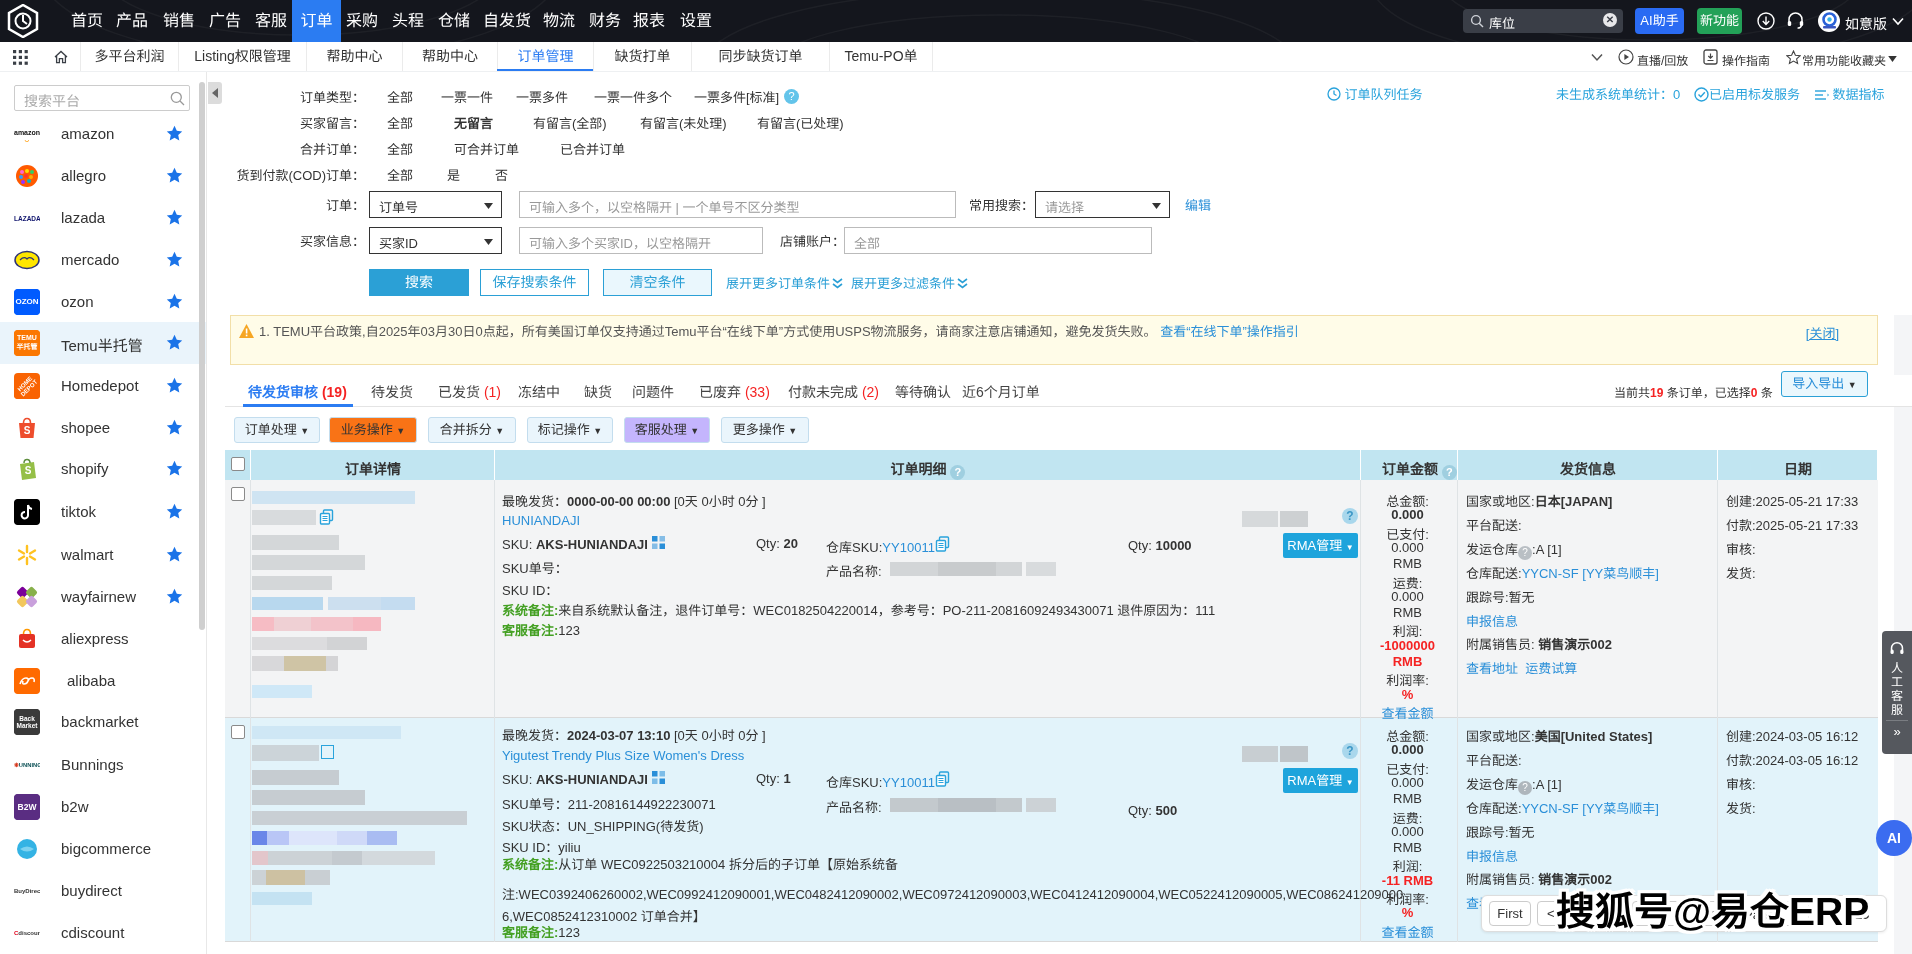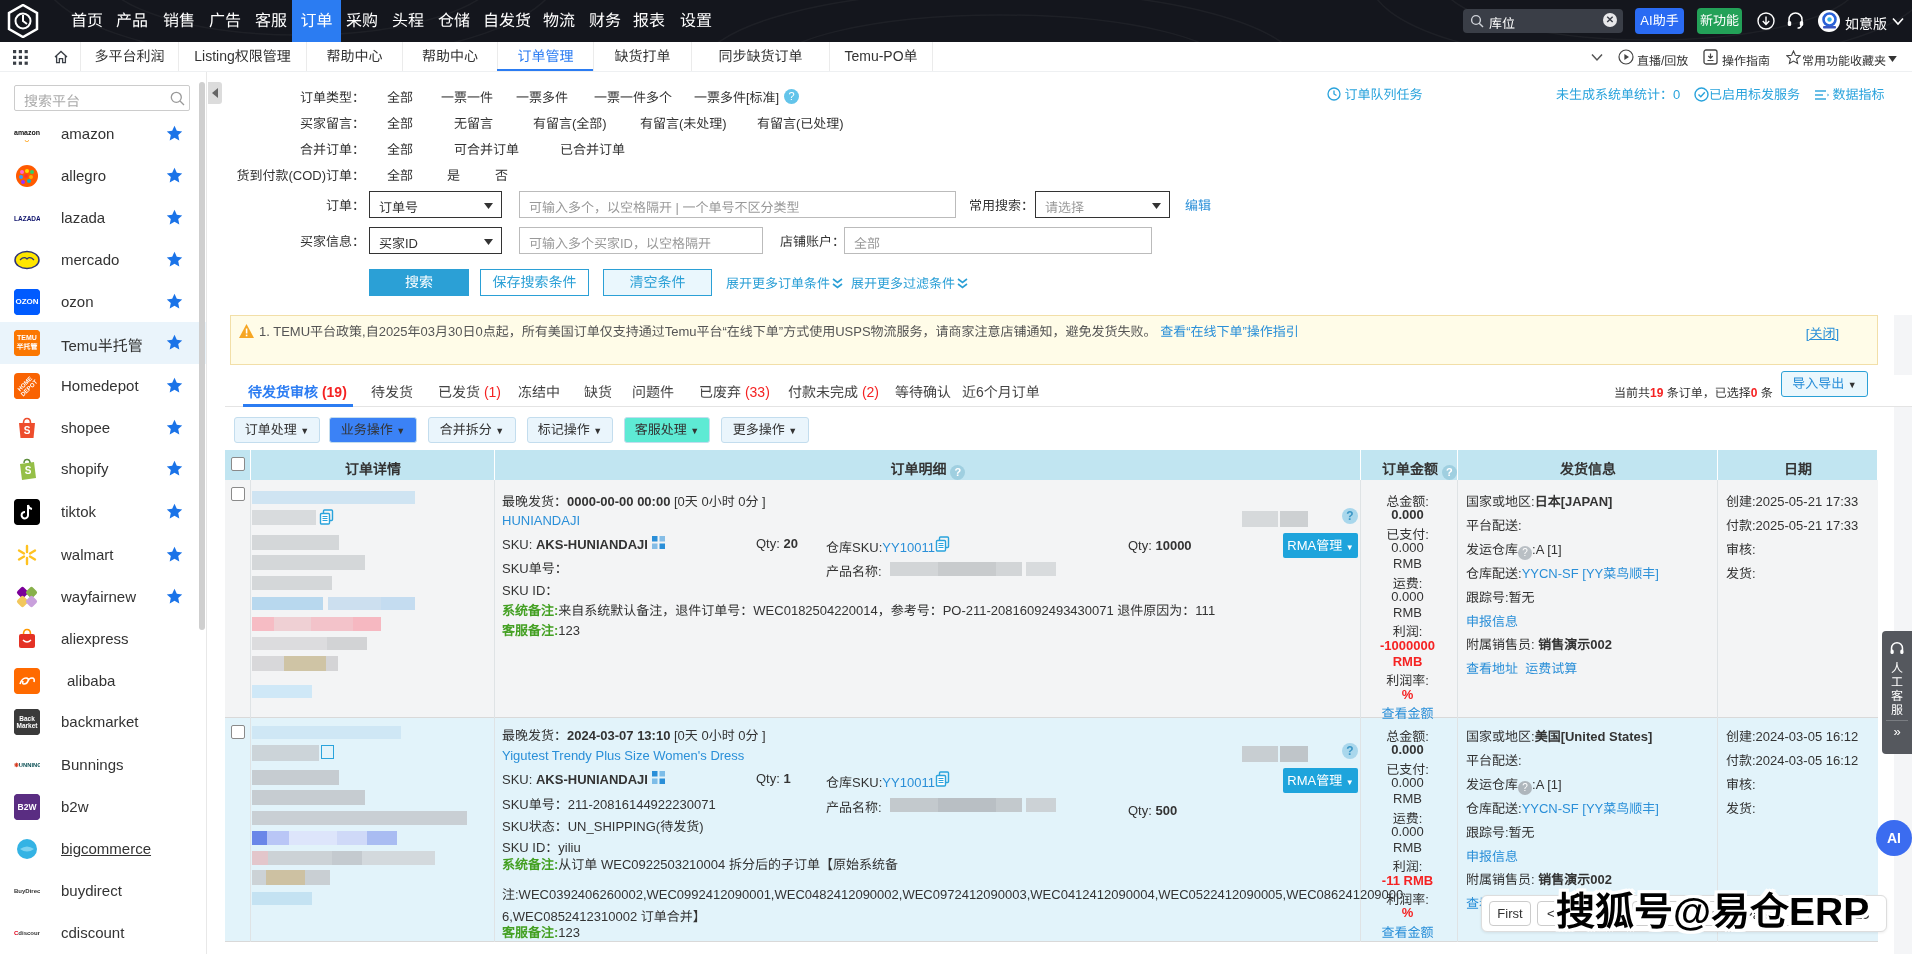--- a/index.html
+++ b/index.html
@@ -312,21 +312,21 @@
           <div class="abs" style="left:14px;top:-13px;width:26px;height:26px;background:#5a2d82;border-radius:4px;overflow:hidden;">
             <div style="background:#5a2d82;width:26px;height:26px;border-radius:4px;color:#fff;font-size:8.5px;font-weight:bold;text-align:center;line-height:26px;">B2W</div>
           </div>
           <div class="abs" style="left:61px;top:-9px;font-size:15px;color:#333;">b2w</div>
         </div>
         <div class="abs" style="left:0;top:777px;width:200px;height:0;">
           <div class="abs" style="left:14px;top:-13px;width:26px;height:26px;background:#fff;border-radius:4px;overflow:hidden;"><svg width="26" height="26">
               <circle cx="13" cy="13" r="10" fill="#34b3e4"></circle>
               <path d="M6 13 Q13 8 20 13 Q13 18 6 13" fill="#7dd2f0"></path>
             </svg></div>
-          <div class="abs" style="left:61px;top:-9px;font-size:15px;color:#333;text-decoration:underline;">bigcommerce</div>
+          <div class="abs" style="left:61px;top:-9px;font-size:15px;color:#333;">bigcommerce</div>
         </div>
         <div class="abs" style="left:0;top:819px;width:200px;height:0;">
           <div class="abs" style="left:14px;top:-13px;width:26px;height:26px;background:#fff;border-radius:4px;overflow:hidden;">
             <div style="font-size:6px;font-weight:bold;color:#333;text-align:center;margin-top:10px;">BuyDirect</div>
           </div>
           <div class="abs" style="left:61px;top:-9px;font-size:15px;color:#333;">buydirect</div>
         </div>
         <div class="abs" style="left:0;top:861px;width:200px;height:0;">
           <div class="abs" style="left:14px;top:-13px;width:26px;height:26px;background:#fff;border-radius:4px;overflow:hidden;">
             <div style="font-size:6px;font-weight:bold;color:#333;text-align:center;margin-top:10px;"><span style="color:#e2001a;">C</span>discount</div>
@@ -347,21 +347,21 @@
       <div class="abs" style="left:225px;top:72px;width:1687px;height:243px;background:#fff;"></div>
       <div class="abs" style="left:100px;top:87px;width:265px;text-align:right;font-size:13px;color:#333;">订单类型：</div>
       <div class="abs" style="left:387px;top:87px;font-size:13px;color:#333;font-weight:normal;">全部</div>
       <div class="abs" style="left:441px;top:87px;font-size:13px;color:#333;font-weight:normal;">一票一件</div>
       <div class="abs" style="left:516px;top:87px;font-size:13px;color:#333;font-weight:normal;">一票多件</div>
       <div class="abs" style="left:594px;top:87px;font-size:13px;color:#333;font-weight:normal;">一票一件多个</div>
       <div class="abs" style="left:694px;top:87px;font-size:13px;color:#333;font-weight:normal;">一票多件[标准]</div>
       <div class="abs" style="left:784px;top:89px;width:15px;height:15px;border-radius:50%;background:#63c4ea;color:#fff;font-size:11px;text-align:center;line-height:15px;">?</div>
       <div class="abs" style="left:100px;top:113px;width:265px;text-align:right;font-size:13px;color:#333;">买家留言：</div>
       <div class="abs" style="left:387px;top:113px;font-size:13px;color:#333;font-weight:normal;">全部</div>
-      <div class="abs" style="left:454px;top:113px;font-size:13px;color:#333;font-weight:normal;">无留言</div>
+      <div class="abs" style="left:454px;top:113px;font-size:13px;color:#333;font-weight:bold;">无留言</div>
       <div class="abs" style="left:533px;top:113px;font-size:13px;color:#333;font-weight:normal;">有留言(全部)</div>
       <div class="abs" style="left:640px;top:113px;font-size:13px;color:#333;font-weight:normal;">有留言(未处理)</div>
       <div class="abs" style="left:757px;top:113px;font-size:13px;color:#333;font-weight:normal;">有留言(已处理)</div>
       <div class="abs" style="left:100px;top:139px;width:265px;text-align:right;font-size:13px;color:#333;">合并订单：</div>
       <div class="abs" style="left:387px;top:139px;font-size:13px;color:#333;font-weight:normal;">全部</div>
       <div class="abs" style="left:454px;top:139px;font-size:13px;color:#333;font-weight:normal;">可合并订单</div>
       <div class="abs" style="left:560px;top:139px;font-size:13px;color:#333;font-weight:normal;">已合并订单</div>
       <div class="abs" style="left:100px;top:165px;width:265px;text-align:right;font-size:13px;color:#333;">货到付款(COD)订单：</div>
       <div class="abs" style="left:387px;top:165px;font-size:13px;color:#333;font-weight:normal;">全部</div>
       <div class="abs" style="left:447px;top:165px;font-size:13px;color:#333;font-weight:normal;">是</div>
@@ -448,24 +448,24 @@
       <div class="abs" style="left:788px;top:381px;font-size:14px;color:#444;font-weight:normal;">付款未完成 <span style="color:#f52222;">(2)</span></div>
       <div class="abs" style="left:895px;top:381px;font-size:14px;color:#444;font-weight:normal;">等待确认</div>
       <div class="abs" style="left:962px;top:381px;font-size:14px;color:#444;font-weight:normal;">近6个月订单</div>
       <div class="abs" style="left:243px;top:404px;width:110px;height:3px;background:#2b7cf2;"></div>
       <div class="abs" style="left:1614px;top:383px;font-size:12px;color:#333;">当前共<span class="red b">19</span> 条订单，已选择<span class="red b">0</span> 条</div>
       <div class="abs" style="left:1781px;top:371px;width:87px;height:26px;background:#eaf7fd;border:1px solid #2ba0d6;border-radius:3px;color:#2a8fd8;font-size:13px;text-align:center;line-height:24px;">导入导出 <span style="font-size:9px;color:#333;">▼</span></div>
     </div>
 
   <div id="actions">
       <div class="abs" style="left:234px;top:417px;width:86px;height:26px;background:#eaf5fc;border:1px solid #c3ddee;border-radius:3px;font-size:13px;color:#333;text-align:center;line-height:24px;">订单处理 <span style="font-size:9px;">▼</span></div>
-      <div class="abs" style="left:329px;top:417px;width:88px;height:26px;background:#3b82f6;border:1px solid #c3ddee;border-radius:3px;font-size:13px;color:#333;text-align:center;line-height:24px;">业务操作 <span style="font-size:9px;">▼</span></div>
+      <div class="abs" style="left:329px;top:417px;width:88px;height:26px;background:#f97316;border:1px solid #c3ddee;border-radius:3px;font-size:13px;color:#333;text-align:center;line-height:24px;">业务操作 <span style="font-size:9px;">▼</span></div>
       <div class="abs" style="left:428px;top:417px;width:88px;height:26px;background:#eaf5fc;border:1px solid #c3ddee;border-radius:3px;font-size:13px;color:#333;text-align:center;line-height:24px;">合并拆分 <span style="font-size:9px;">▼</span></div>
       <div class="abs" style="left:527px;top:417px;width:86px;height:26px;background:#eaf5fc;border:1px solid #c3ddee;border-radius:3px;font-size:13px;color:#333;text-align:center;line-height:24px;">标记操作 <span style="font-size:9px;">▼</span></div>
-      <div class="abs" style="left:624px;top:417px;width:86px;height:26px;background:#5eead4;border:1px solid #c3ddee;border-radius:3px;font-size:13px;color:#333;text-align:center;line-height:24px;">客服处理 <span style="font-size:9px;">▼</span></div>
+      <div class="abs" style="left:624px;top:417px;width:86px;height:26px;background:#c4b5fd;border:1px solid #c3ddee;border-radius:3px;font-size:13px;color:#333;text-align:center;line-height:24px;">客服处理 <span style="font-size:9px;">▼</span></div>
       <div class="abs" style="left:721px;top:417px;width:88px;height:26px;background:#eaf5fc;border:1px solid #c3ddee;border-radius:3px;font-size:13px;color:#333;text-align:center;line-height:24px;">更多操作 <span style="font-size:9px;">▼</span></div>
     </div>
 
   <div id="ordertable">
       <div class="abs" style="left:225px;top:450px;width:25px;height:30px;background:#c1e5f1;"></div>
       <div class="abs" style="left:251px;top:450px;width:243px;height:30px;background:#c1e5f1;"></div>
       <div class="abs" style="left:495px;top:450px;width:865px;height:30px;background:#c1e5f1;"></div>
       <div class="abs" style="left:1361px;top:450px;width:96px;height:30px;background:#c1e5f1;"></div>
       <div class="abs" style="left:1458px;top:450px;width:259px;height:30px;background:#c1e5f1;"></div>
       <div class="abs" style="left:1718px;top:450px;width:159px;height:30px;background:#c1e5f1;"></div>

